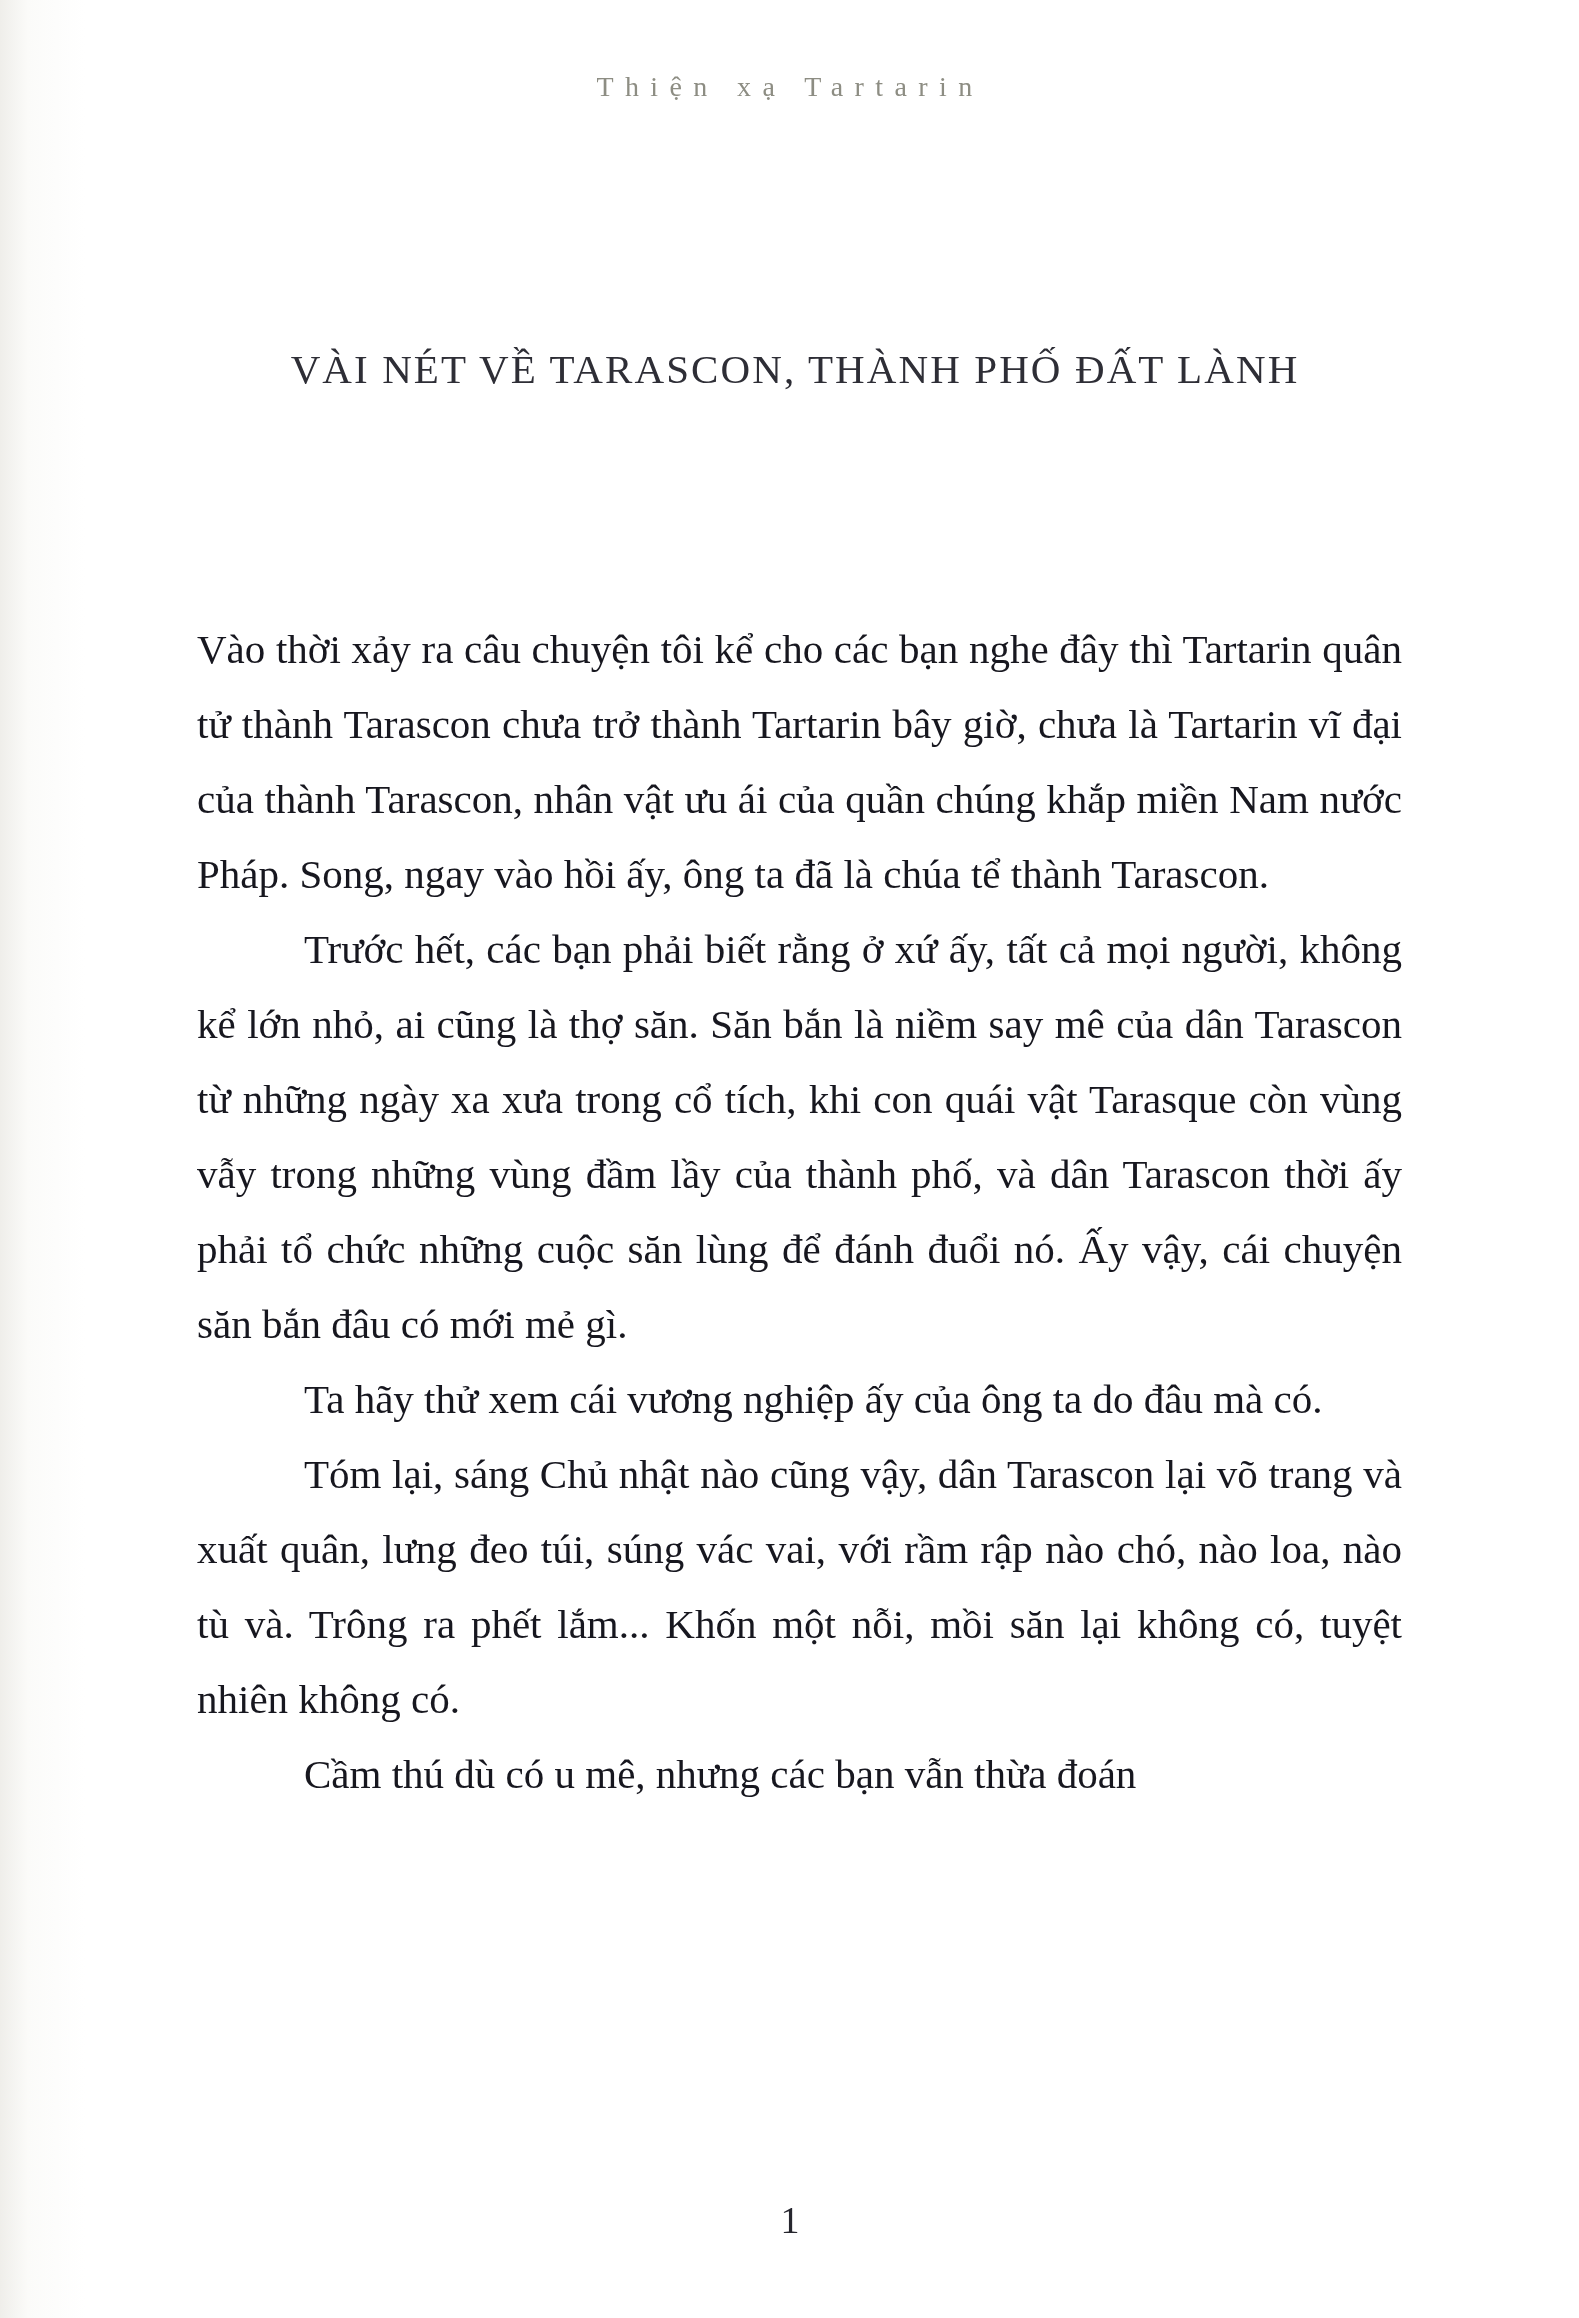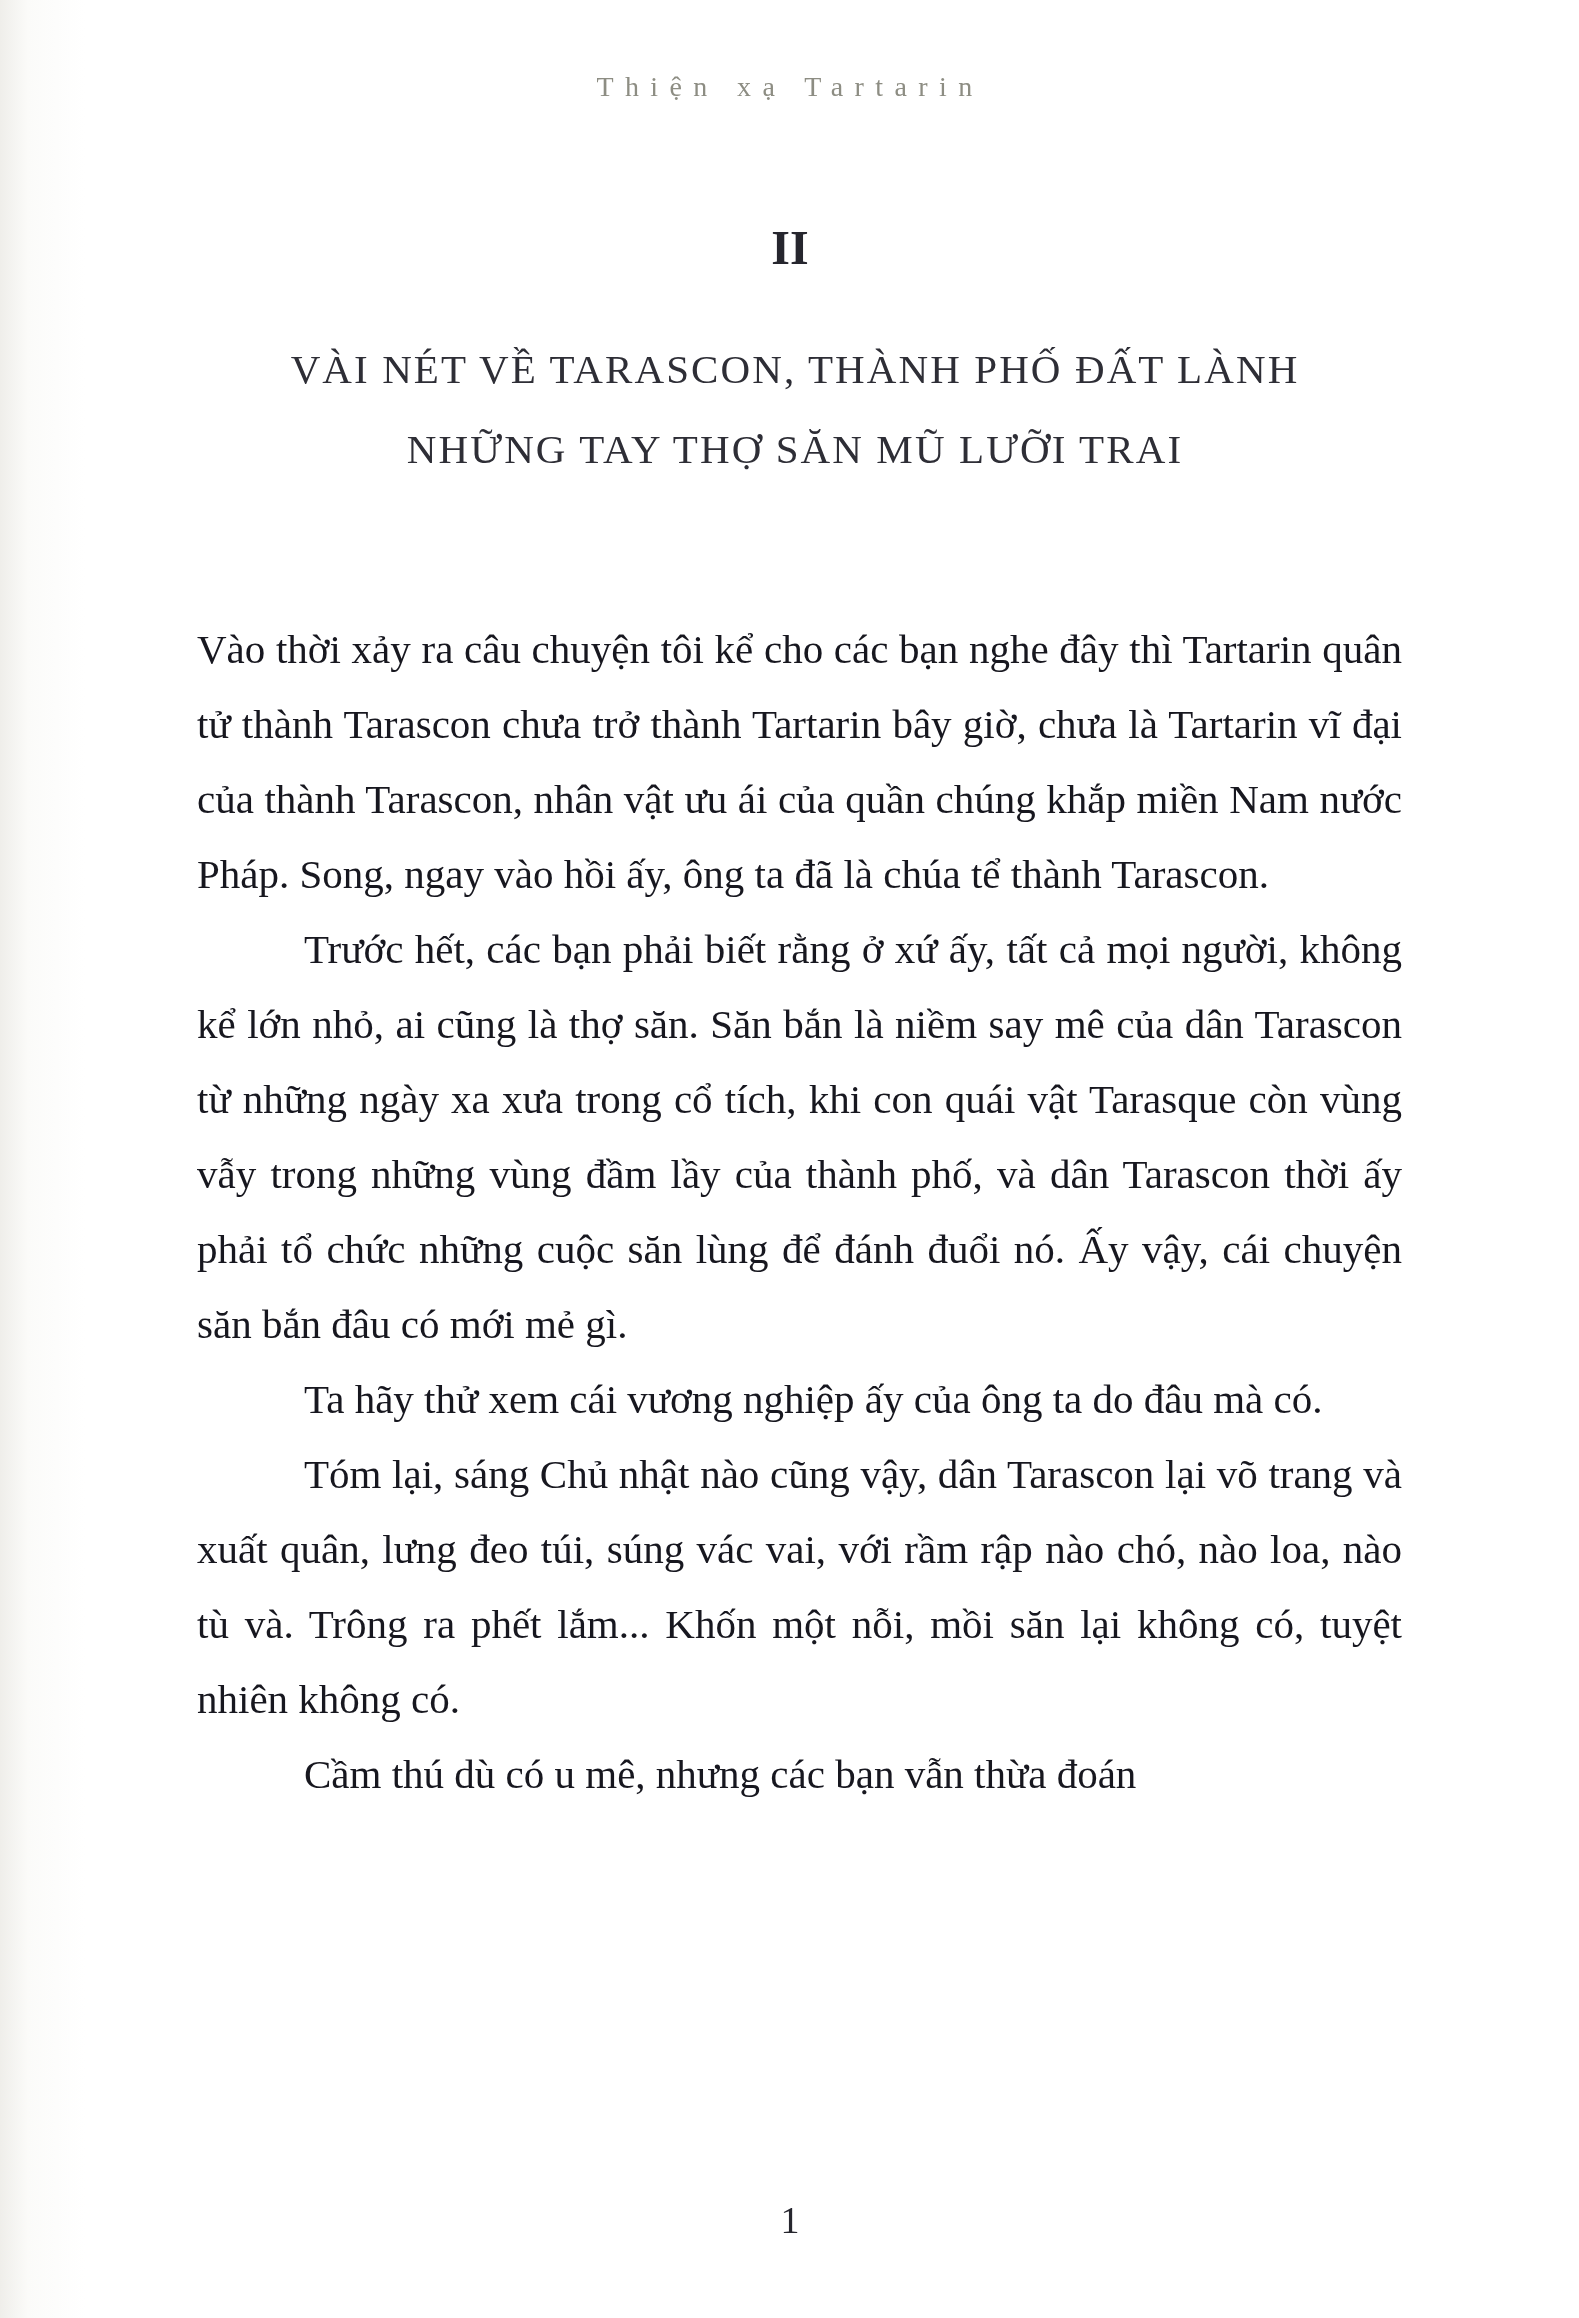--- a/index.html
+++ b/index.html
@@ -84,25 +84,23 @@
     color: #26262e;
   }
 </style>
 </head>
 <body>
 
 <div class="page">
 
   <div class="running-header">Thiện xạ Tartarin</div>
 
-  <div class="chapter-number">II</div>
 
   <h1 class="chapter-title">
     <span class="title-line">VÀI NÉT VỀ TARASCON, THÀNH PHỐ ĐẤT LÀNH</span>
-    <span class="title-line">NHỮNG TAY THỢ SĂN MŨ LƯỠI TRAI</span>
   </h1>
 
   <div class="body-text">
     <p class="first">Vào thời xảy ra câu chuyện tôi kể cho các bạn nghe đây thì Tartarin quân tử thành Tarascon chưa trở thành Tartarin bây giờ, chưa là Tartarin vĩ đại của thành Tarascon, nhân vật ưu ái của quần chúng khắp miền Nam nước Pháp. Song, ngay vào hồi ấy, ông ta đã là chúa tể thành Tarascon.</p>
     <p>Trước hết, các bạn phải biết rằng ở xứ ấy, tất cả mọi người, không kể lớn nhỏ, ai cũng là thợ săn. Săn bắn là niềm say mê của dân Tarascon từ những ngày xa xưa trong cổ tích, khi con quái vật Tarasque còn vùng vẫy trong những vùng đầm lầy của thành phố, và dân Tarascon thời ấy phải tổ chức những cuộc săn lùng để đánh đuổi nó. Ấy vậy, cái chuyện săn bắn đâu có mới mẻ gì.</p>
     <p>Ta hãy thử xem cái vương nghiệp ấy của ông ta do đâu mà có.</p>
     <p>Tóm lại, sáng Chủ nhật nào cũng vậy, dân Tarascon lại võ trang và xuất quân, lưng đeo túi, súng vác vai, với rầm rập nào chó, nào loa, nào tù và. Trông ra phết lắm... Khốn một nỗi, mồi săn lại không có, tuyệt nhiên không có.</p>
     <p>Cầm thú dù có u mê, nhưng các bạn vẫn thừa đoán</p>
   </div>
 

